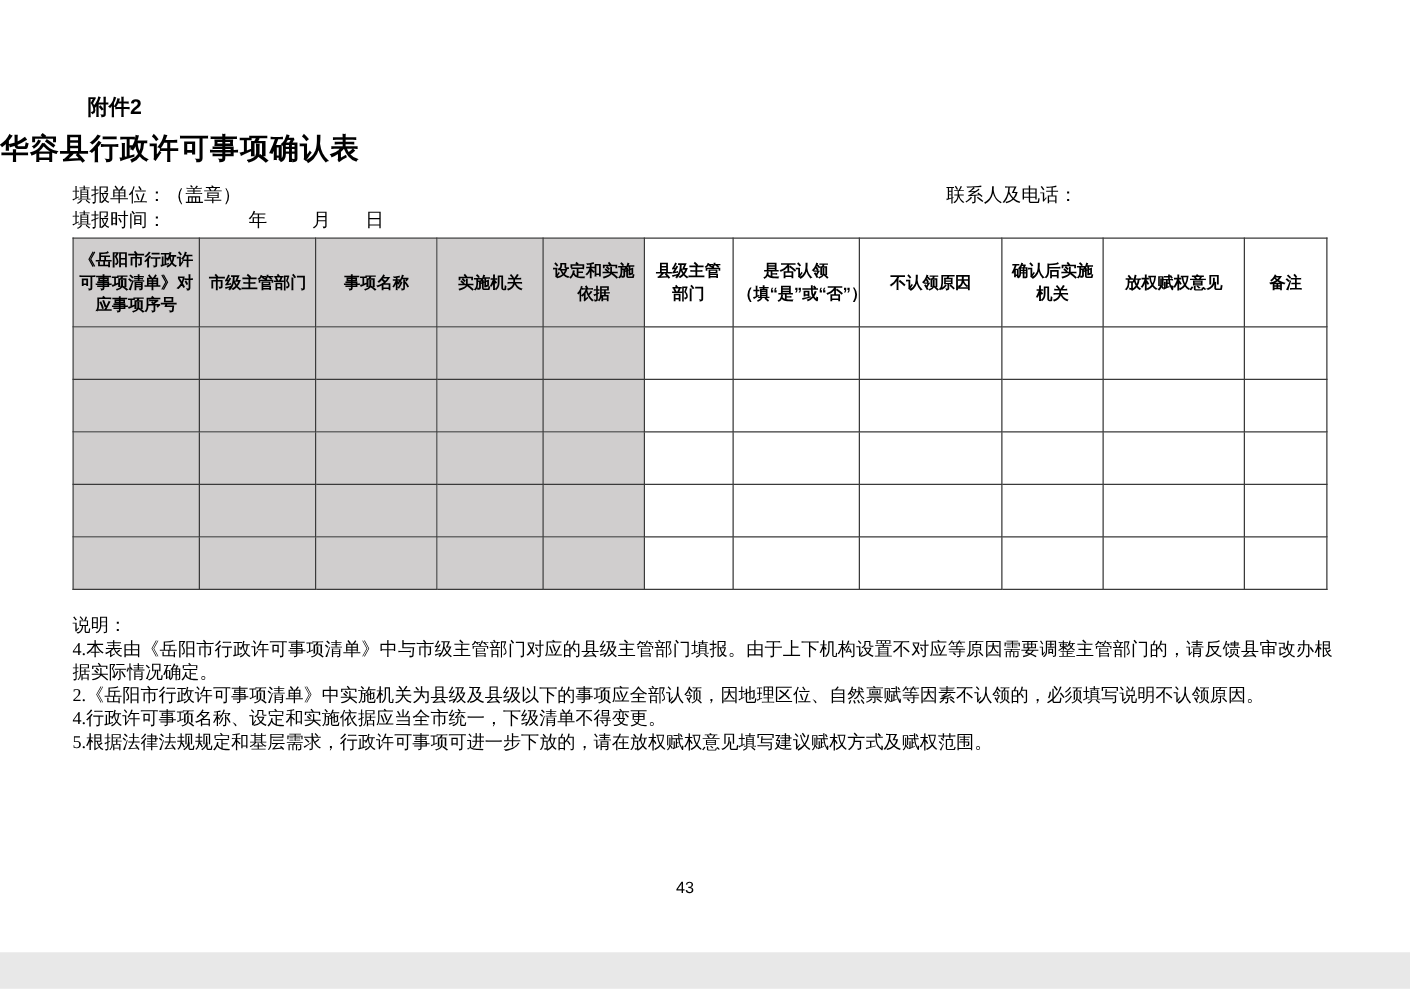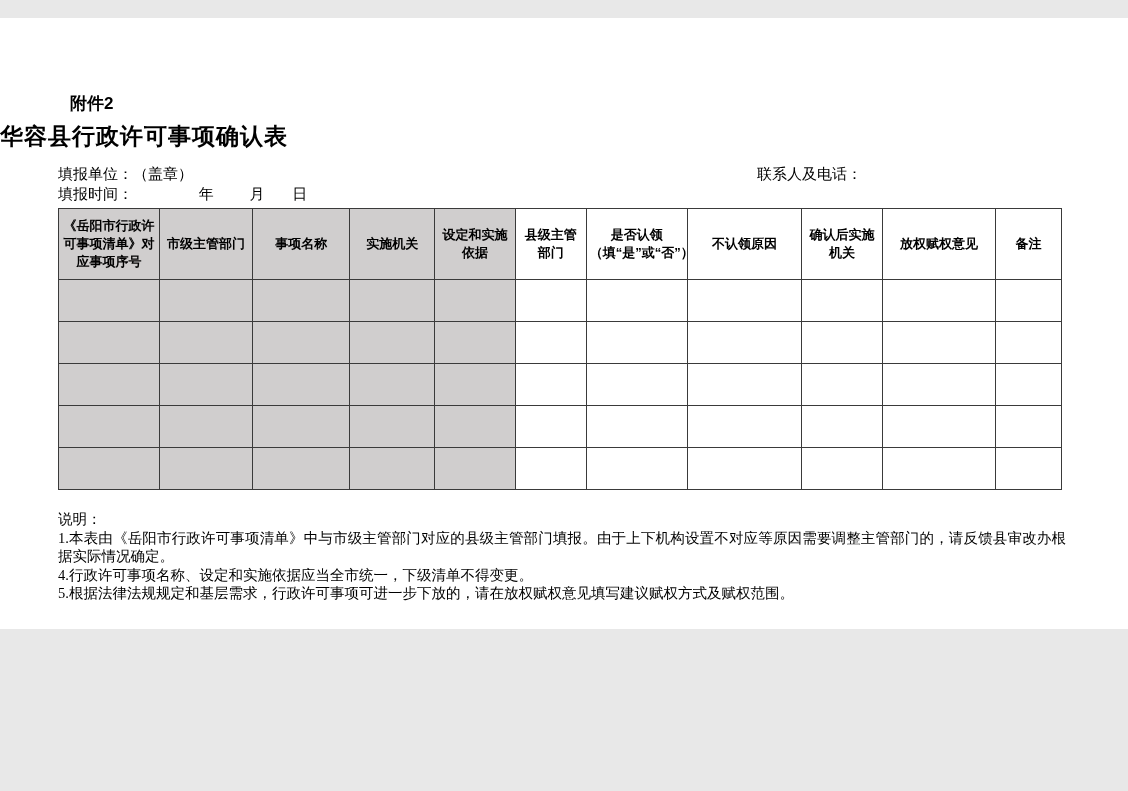--- a/index.html
+++ b/index.html
@@ -1,19 +1,19 @@
 <!DOCTYPE html>
 <html><head>
 <meta charset="utf-8">
 <style>
   html,body { margin:0; padding:0; background:#e8e8e8; }
   .page {
     position:relative;
-    width:1128px; height:611px;
-    margin:18px auto;
+    width:1128px; height:762px;
+    margin:0 auto;
     background:#ffffff;
     font-family:"Liberation Serif","DejaVu Serif",serif;
     color:#000;
     overflow:hidden;
   }
   .attachment-label {
     position:absolute; left:70px; top:74px;
     font-family:"Liberation Sans","DejaVu Sans",sans-serif;
     font-weight:600; font-size:17px;
   }
@@ -174,20 +174,21 @@
           <td></td>
           <td></td>
           <td></td>
           <td></td>
         </tr>
       </tbody>
   </table>
 
   <div class="notes">
     <div class="note-heading">说明：</div>
-    <div class="note-item">1.本表由《岳阳市行政许可事项清单》中与市级主管部门对应的县级主管部门填报。由于上下机构设置不对应等原因需要调整主管部门的，请反馈县审改办根据实际情况确定。</div>
+    <div class="note-item">4.本表由《岳阳市行政许可事项清单》中与市级主管部门对应的县级主管部门填报。由于上下机构设置不对应等原因需要调整主管部门的，请反馈县审改办根据实际情况确定。</div>
+    <div class="note-item">2.《岳阳市行政许可事项清单》中实施机关为县级及县级以下的事项应全部认领，因地理区位、自然禀赋等因素不认领的，必须填写说明不认领原因。</div>
     <div class="note-item">4.行政许可事项名称、设定和实施依据应当全市统一，下级清单不得变更。</div>
     <div class="note-item">5.根据法律法规规定和基层需求，行政许可事项可进一步下放的，请在放权赋权意见填写建议赋权方式及赋权范围。</div>
   </div>
 
   <div class="page-number">43</div>
 
 </div>
 
 </body></html>

